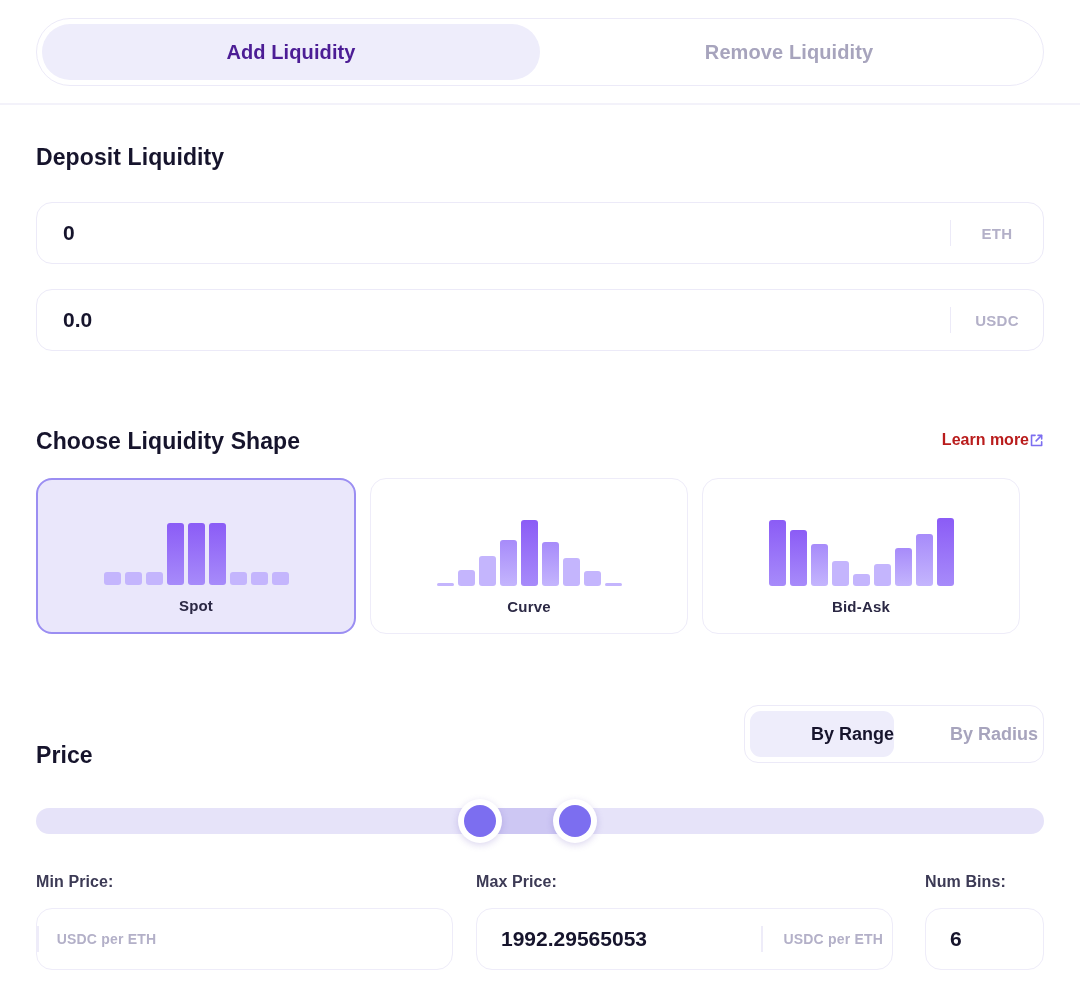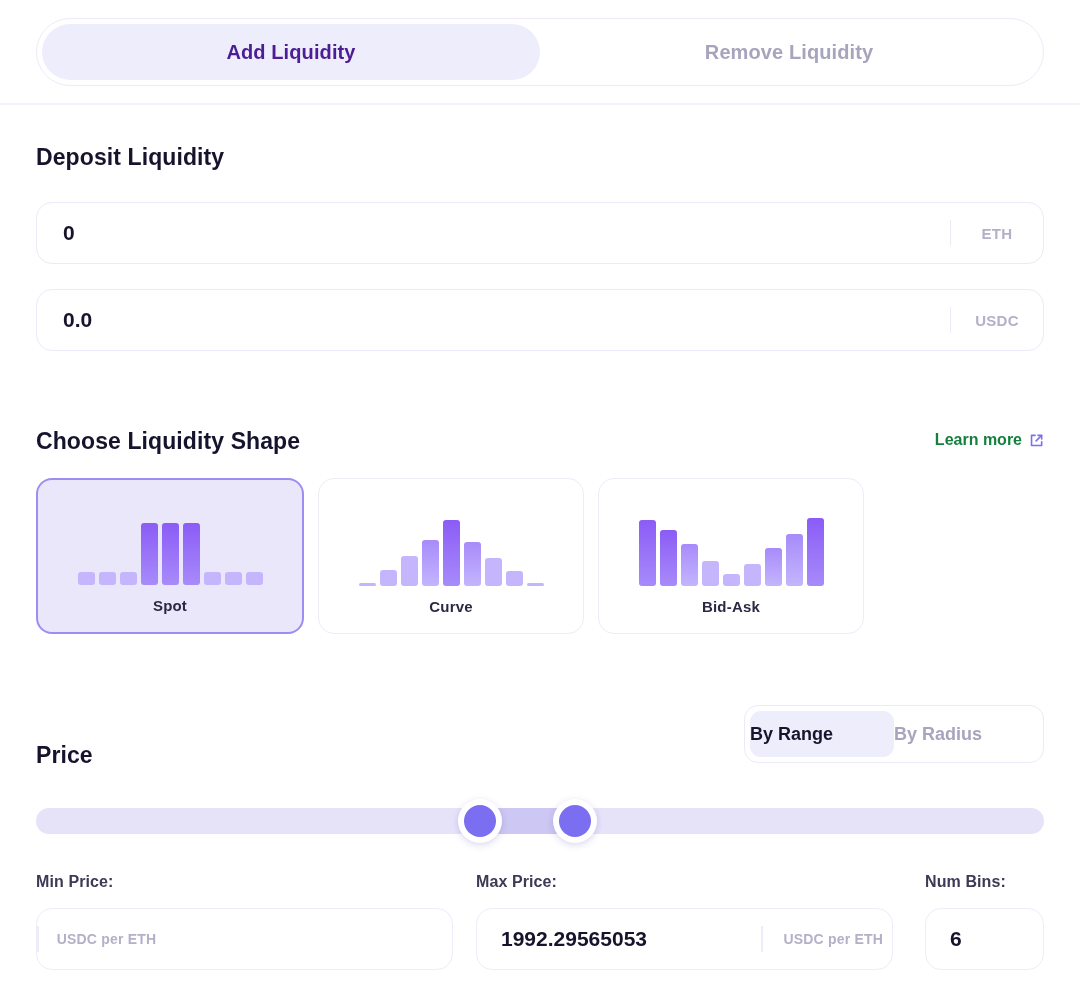--- a/index.html
+++ b/index.html
@@ -50,28 +50,28 @@
   }
   .amt-sep { width: 1.5px; height: 26px; background: #eceaf8; }
   .amt-unit {
     width: 92px; text-align: center; font-size: 15px; font-weight: bold;
     color: #b3b0c8; letter-spacing: .3px;
   }
 
   
   .learn {
     position: absolute; right: 36px; top: 431px;
-    display: flex; align-items: center; gap: 7px;
-    font-size: 16px; font-weight: bold; color: #15803d; cursor: pointer;
+    display: flex; align-items: center; 
+    font-size: 16px; font-weight: bold; color: #b91c1c; cursor: pointer;
   }
   .learn svg { display: block; }
 
   
   .shapes {
-    position: absolute; left: 36px; top: 478px; width: 828px; height: 156px;
+    position: absolute; left: 36px; top: 478px; width: 984px; height: 156px;
     display: flex; gap: 14px;
   }
   .shape-card {
     flex: 1 1 0; border: 1.5px solid #eeecf9; border-radius: 16px;
     background: #ffffff; cursor: pointer;
     display: flex; flex-direction: column; align-items: center;
     justify-content: flex-end; padding-bottom: 18px; position: relative;
   }
   .shape-card.selected { background: #eae7fb; border: 2px solid #9b8ef2; }
   .shape-bars {
@@ -85,21 +85,21 @@
   }
 
   
   .seg-wrap {
     position: absolute; right: 36px; top: 705px; width: 300px; height: 58px;
     border: 1.5px solid #eceaf8; border-radius: 14px; background: #fff;
     display: flex; align-items: center; padding: 5px;
   }
   .seg {
     flex: 1 1 0; height: 46px; border-radius: 11px;
-    display: flex; align-items: center; justify-content: flex-start;
+    display: flex; align-items: center; justify-content: flex-end;
     font-size: 18px; font-weight: bold; color: #a7a4bd; cursor: pointer;
     user-select: none;
   }
   .seg.active { background: #eeedfb; color: #16142c; }
 
   
   .slider {
     position: absolute; left: 36px; top: 808px; width: 1008px; height: 26px;
     background: #e6e3f9; border-radius: 13px; cursor: pointer;
   }

